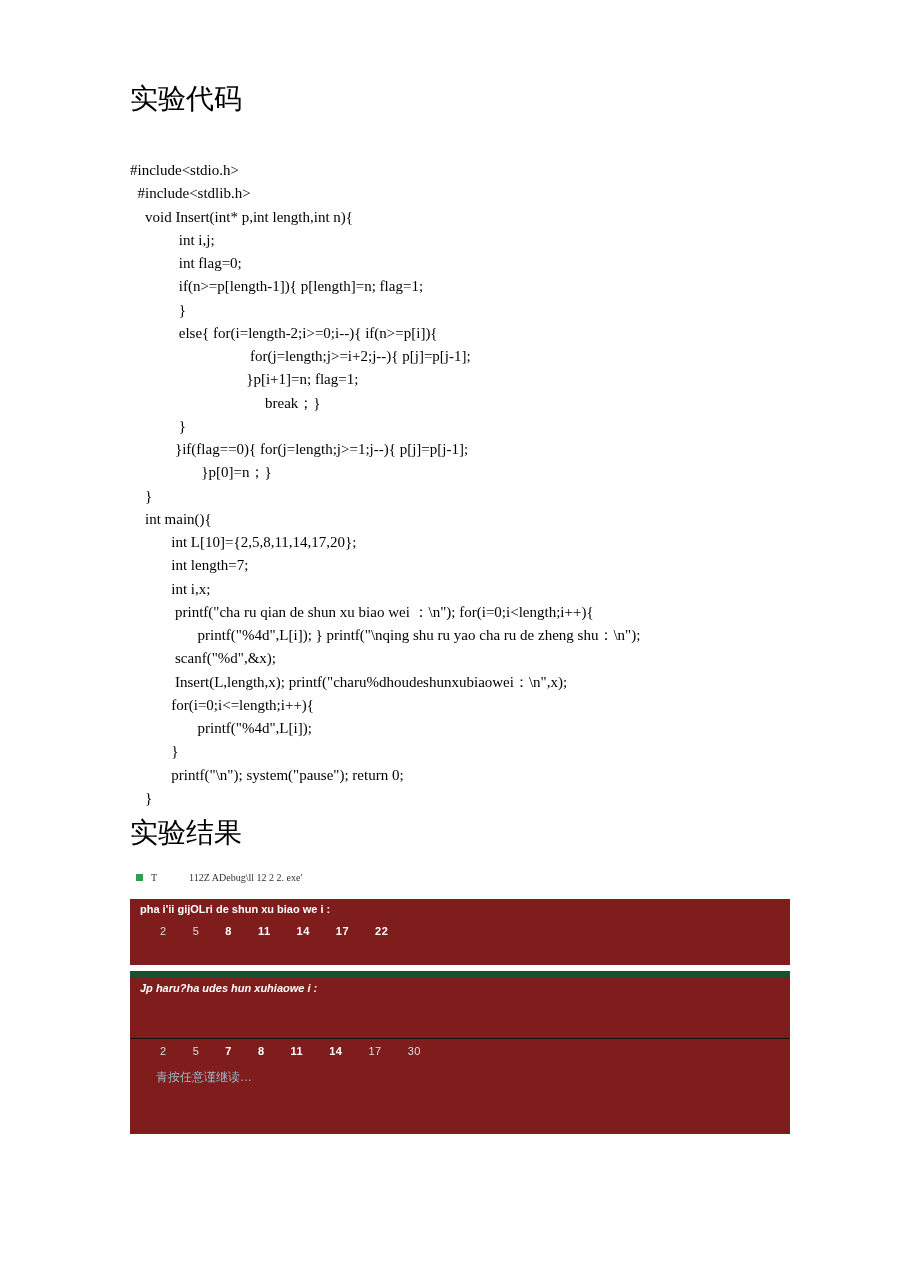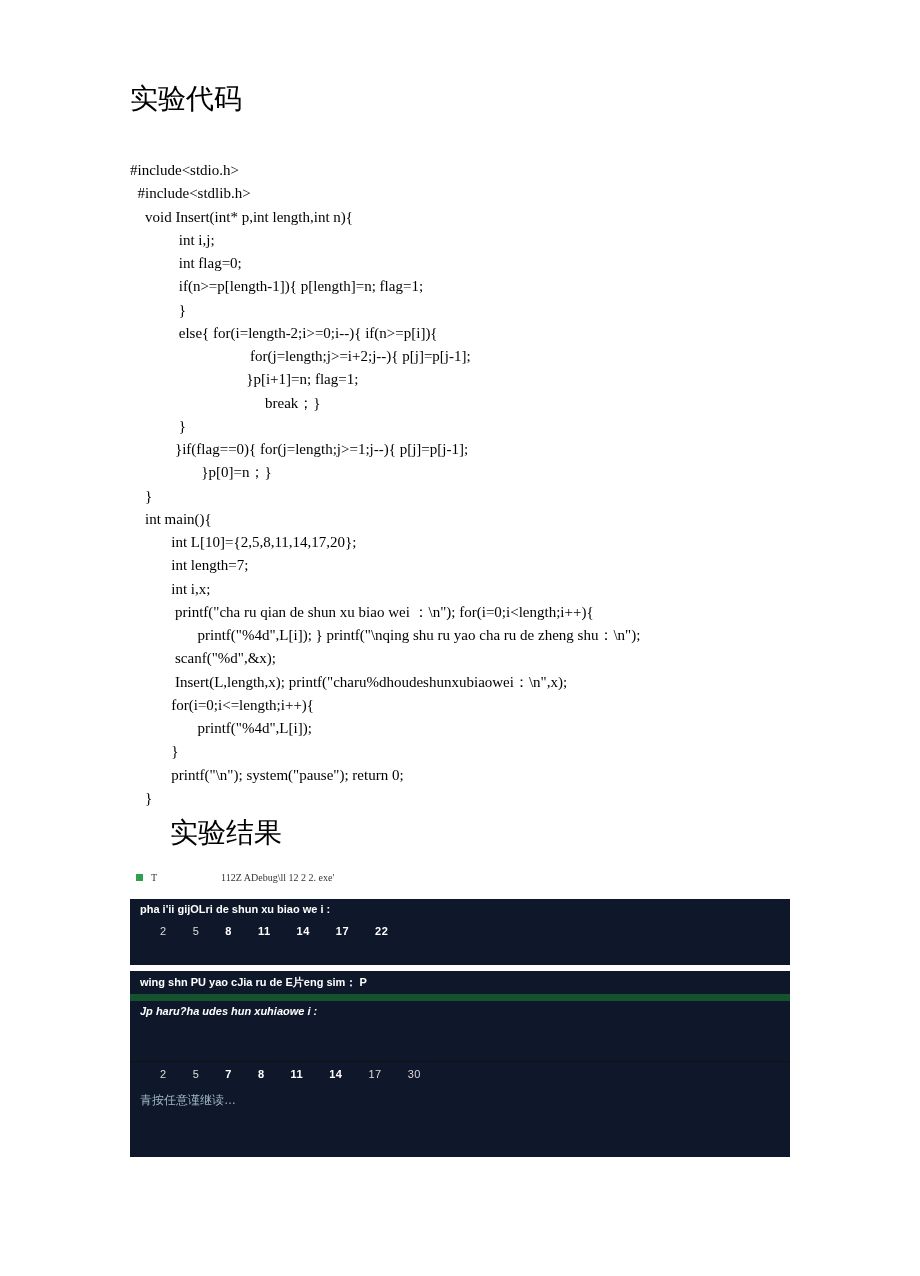--- a/index.html
+++ b/index.html
@@ -14,21 +14,21 @@
   .heading { font-size:28px; font-weight:400; margin-bottom:41px; }
   .code-block {
     font-family:"Times New Roman","SimSun",serif;
     font-size:15px;
     line-height:1.55;
     white-space:pre-wrap;
     margin-bottom:4px;
   }
 
   .console {
-    background:#0f172a;
+    background:#7f1d1d;
     color:#fff;
     font-family:"Arial","SimSun",sans-serif;
     font-size:11px;
     margin-top:14px;
   }
   .titlebar {
     background:#fff;
     color:#333;
     font-size:10px;
     padding:2px 6px;
@@ -48,21 +48,21 @@
     padding:6px 10px 8px 30px;
     letter-spacing:0.5px;
     font-weight:normal;
     display:flex;
     gap:26px;
     font-size:11px;
   }
   .numrow span.b { font-weight:bold; }
   .numrow span.n { font-weight:normal; color:#ddd; }
   .sep { height:6px; background:#fff; }
-  .press { padding:4px 10px 8px 10px; color:#9fb6c9; font-size:12px; }
+  .press { padding:4px 10px 8px 10px; color:#9fb6c9; font-size:12px;margin-left:16px; }
   .blank { height:20px; }
 </style>
 </head>
 <body>
 
 <h1 class="heading">实验代码</h1>
 
 <pre class="code-block">#include&lt;stdio.h&gt;
   #include&lt;stdlib.h&gt;
     void Insert(int* p,int length,int n){
@@ -85,42 +85,41 @@
             printf("cha ru qian de shun xu biao wei ：\n"); for(i=0;i&lt;length;i++){
                   printf("%4d",L[i]); } printf("\nqing shu ru yao cha ru de zheng shu：\n");
             scanf("%d",&amp;x);
             Insert(L,length,x); printf("charu%dhoudeshunxubiaowei：\n",x);
            for(i=0;i&lt;=length;i++){
                   printf("%4d",L[i]);
            }
            printf("\n"); system("pause"); return 0;
     }</pre>
 
-<h1 class="heading" style="margin-bottom:18px;margin-left:40px;">实验结果</h1>
+<h1 class="heading" style="margin-bottom:18px;">实验结果</h1>
 
 <div>
   <div class="titlebar">
     <span class="sq"></span>
     <span>T</span>
-    <span style="margin-left:56px;">112Z ADebug\ll 12 2 2. exe'</span>
+    <span style="margin-left:24px;">112Z ADebug\ll 12 2 2. exe'</span>
   </div>
   <div class="console">
     <div class="crow">pha i'ii gijOLri de shun xu biao we i :</div>
     <div class="numrow">
       <span class="n">2</span>
       <span class="n">5</span>
       <span class="b">8</span>
       <span class="b">11</span>
       <span class="b">14</span>
       <span class="b">17</span>
       <span class="b">22</span>
     </div>
     <div class="blank"></div>
     <div class="sep"></div>
-    <div class="crow">wing shn PU yao cJia ru de E片eng sim：  P</div>
     <div class="crow italic" style="border-top:7px solid #14532d;">Jp haru?ha udes hun xuhiaowe i :</div>
     <div class="blank"></div>
     <div class="blank"></div>
     <div class="numrow" style="border-top:1px solid #111;">
       <span class="n">2</span>
       <span class="n">5</span>
       <span class="b">7</span>
       <span class="b">8</span>
       <span class="b">11</span>
       <span class="b">14</span>

